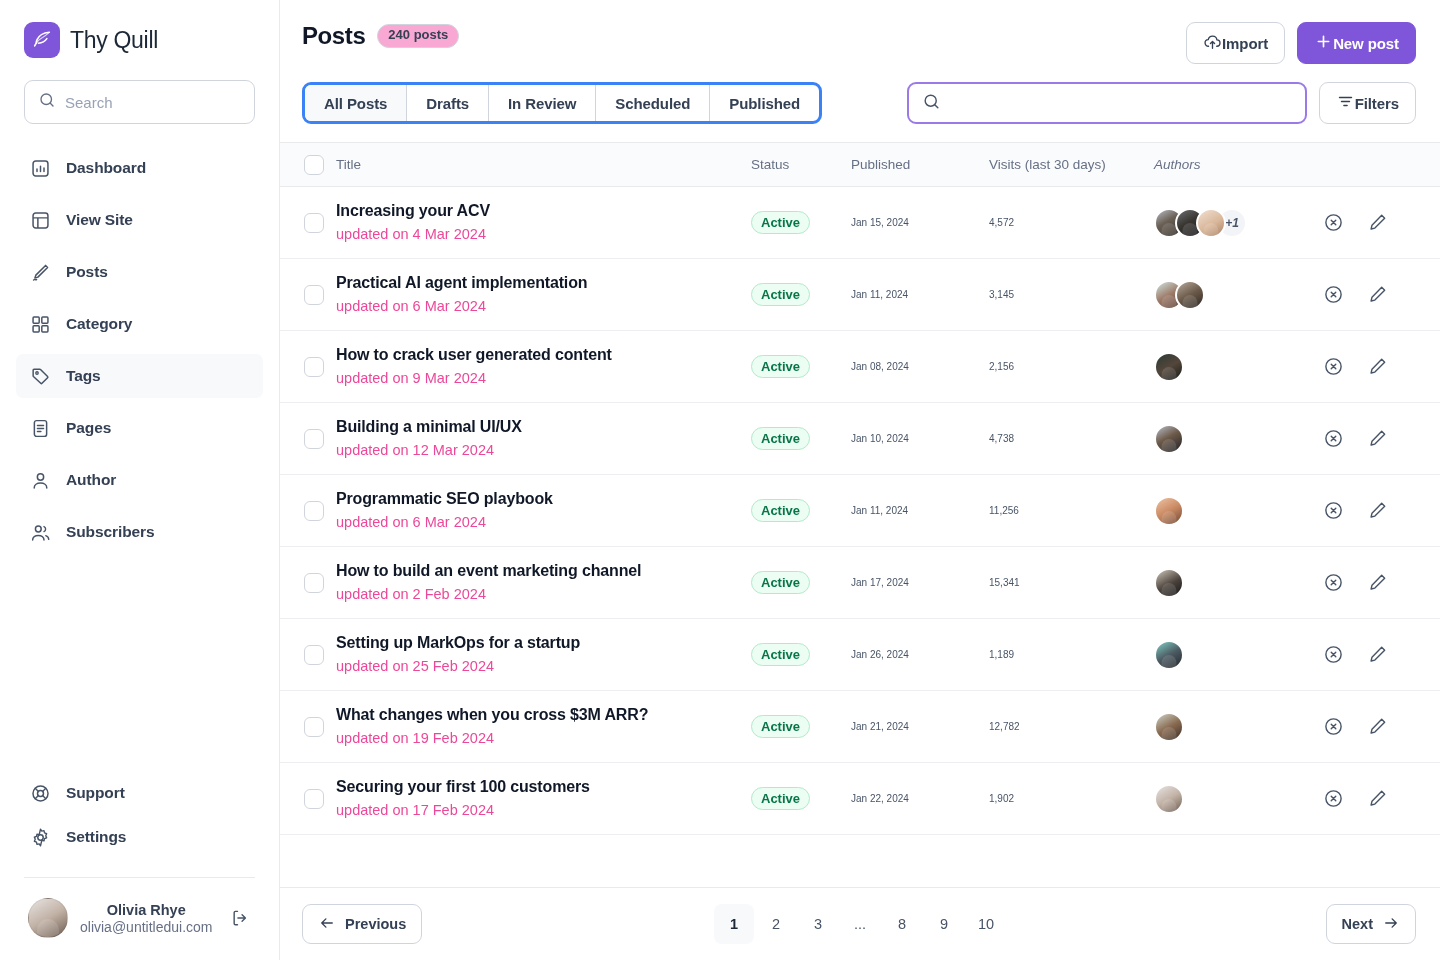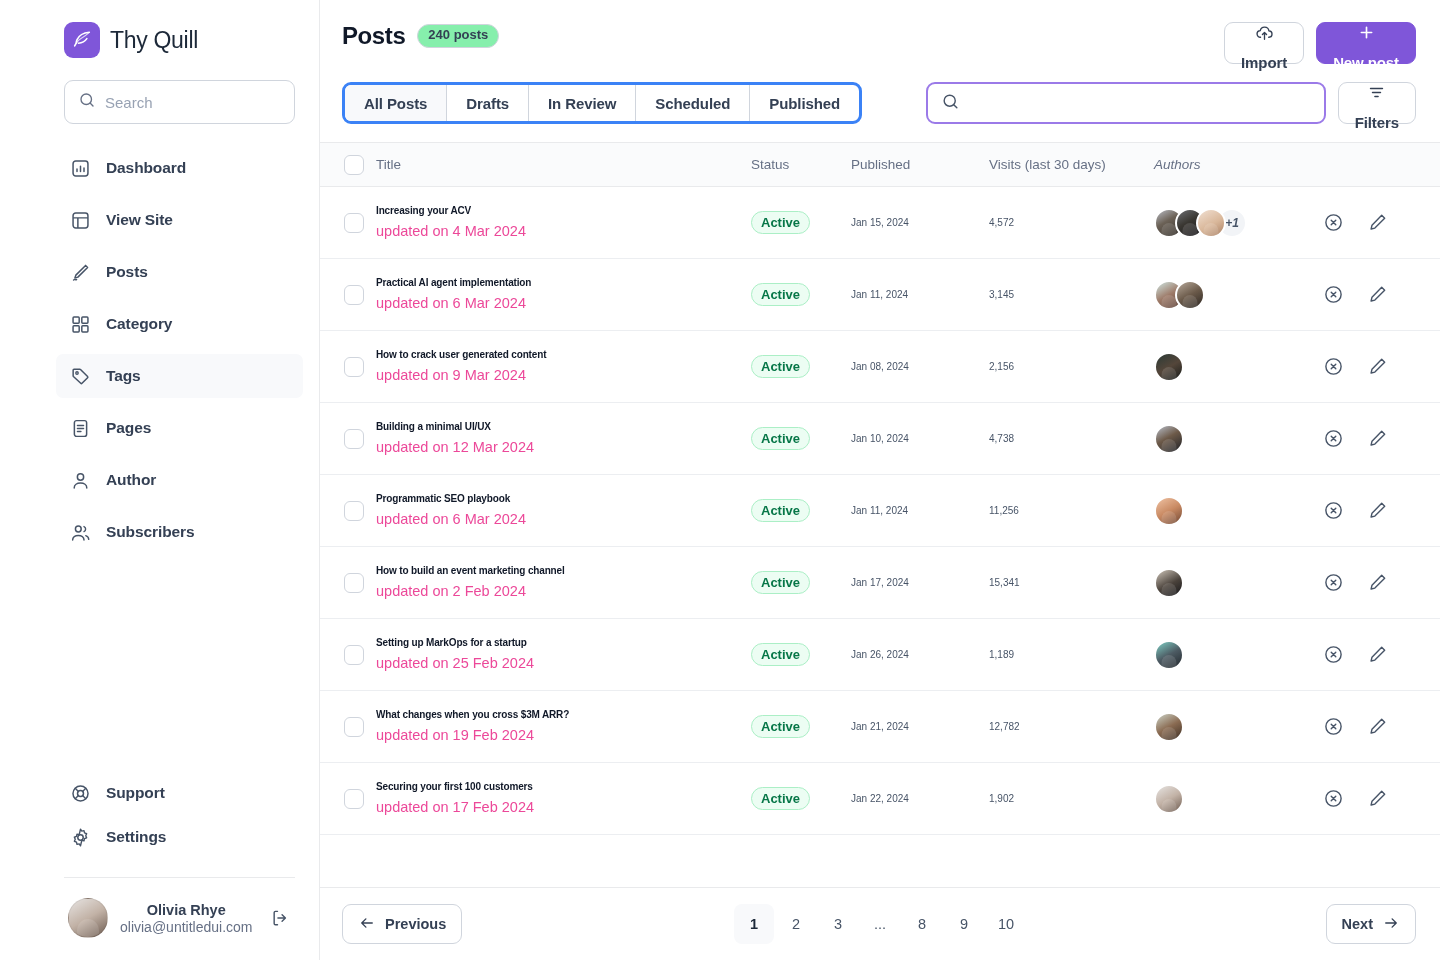--- a/index.html
+++ b/index.html
@@ -13,21 +13,20 @@
   .app { display: flex; width: 1440px; height: 960px; }
 
   
   .sidebar {
     width: 280px; height: 960px;
     background: #ffffff;
     border-right: 1px solid #e9eaec;
     display: flex; flex-direction: column;
     padding: 0;
     flex: 0 0 280px;
-    margin-left: 40px;
   }
   .brand {
     display: flex; align-items: center; gap: 10px;
     padding: 22px 24px 12px 24px;
   }
   .brand-logo {
     width: 36px; height: 36px; border-radius: 9px;
     background: #7f56d9;
     display: flex; align-items: center; justify-content: center;
     flex: 0 0 36px;
@@ -80,28 +79,28 @@
 
   
   .main { flex: 1 1 auto; height: 960px; display: flex; flex-direction: column; background: #fff; position: relative;}
 
   .topbar { display: flex; align-items: flex-start; padding: 22px 24px 0 22px; }
   .title-wrap { display: flex; align-items: center; gap: 12px; }
   .page-title { font-size: 24px; font-weight: 700; color: #101828; letter-spacing: -0.4px; }
   .count-pill {
     border: 1px solid #d0d5dd; border-radius: 999px;
     padding: 3px 10px 4px 10px; font-size: 13px; font-weight: 700; color: #344054;
-    background: #86efac; line-height: 1.1;
+    background: #f9a8d4; line-height: 1.1;
   }
   .top-actions { margin-left: auto; display: flex; gap: 12px; }
   .btn {
     height: 42px; border-radius: 9px; display: inline-flex; align-items: center;
-    gap: 9px; padding: 0 16px; font-size: 15px; font-weight: 700; cursor: pointer;
+    padding: 0 16px; font-size: 15px; font-weight: 700; cursor: pointer;
     border: 1px solid #d0d5dd; background: #fff; color: #344054;
-    font-family: inherit; letter-spacing: -0.1px; flex-direction: column;
+    font-family: inherit; letter-spacing: -0.1px;
   }
   .btn.primary { background: #7f56d9; border-color: #7f56d9; color: #fff; }
 
   .toolbar {
     display: flex; align-items: center; padding: 18px 24px 0 22px; gap: 12px;
   }
   .tabs {
     display: inline-flex; border: 3px solid #3b82f6; border-radius: 9px;
     overflow: hidden; background: #fff; height: 42px;
   }
@@ -149,21 +148,21 @@
   .c-status { width: 100px; flex: 0 0 100px; }
   .c-pub { width: 138px; flex: 0 0 138px; }
   .c-visits { width: 165px; flex: 0 0 165px; }
   .c-authors { width: 168px; flex: 0 0 168px; font-style: italic; }
   .c-actions { width: 118px; flex: 0 0 118px; display: flex; align-items: center; gap: 22px; justify-content: flex-start; }
 
   .cbox {
     width: 20px; height: 20px; border: 1px solid #d0d5dd; border-radius: 6px;
     background: #fff; cursor: pointer; flex: 0 0 20px;
   }
-  .post-title { font-size: 10px; font-weight: 700; color: #101828; letter-spacing: -0.15px; line-height: 1.25;}
+  .post-title { font-size: 16px; font-weight: 700; color: #101828; letter-spacing: -0.15px; line-height: 1.25;}
   .post-sub { font-size: 14.5px; color: #ec4899; margin-top: 4px; line-height: 1.25;}
 
   .badge {
     display: inline-flex; align-items: center; height: 23px; padding: 0 9px;
     border-radius: 999px; background: #ecfdf3; border: 1px solid #abefc6;
     color: #067647; font-size: 13px; font-weight: 700;
   }
   .cell-text { font-size: 10px; color: #475467; }
 
   .av-stack { display: flex; align-items: center; }

